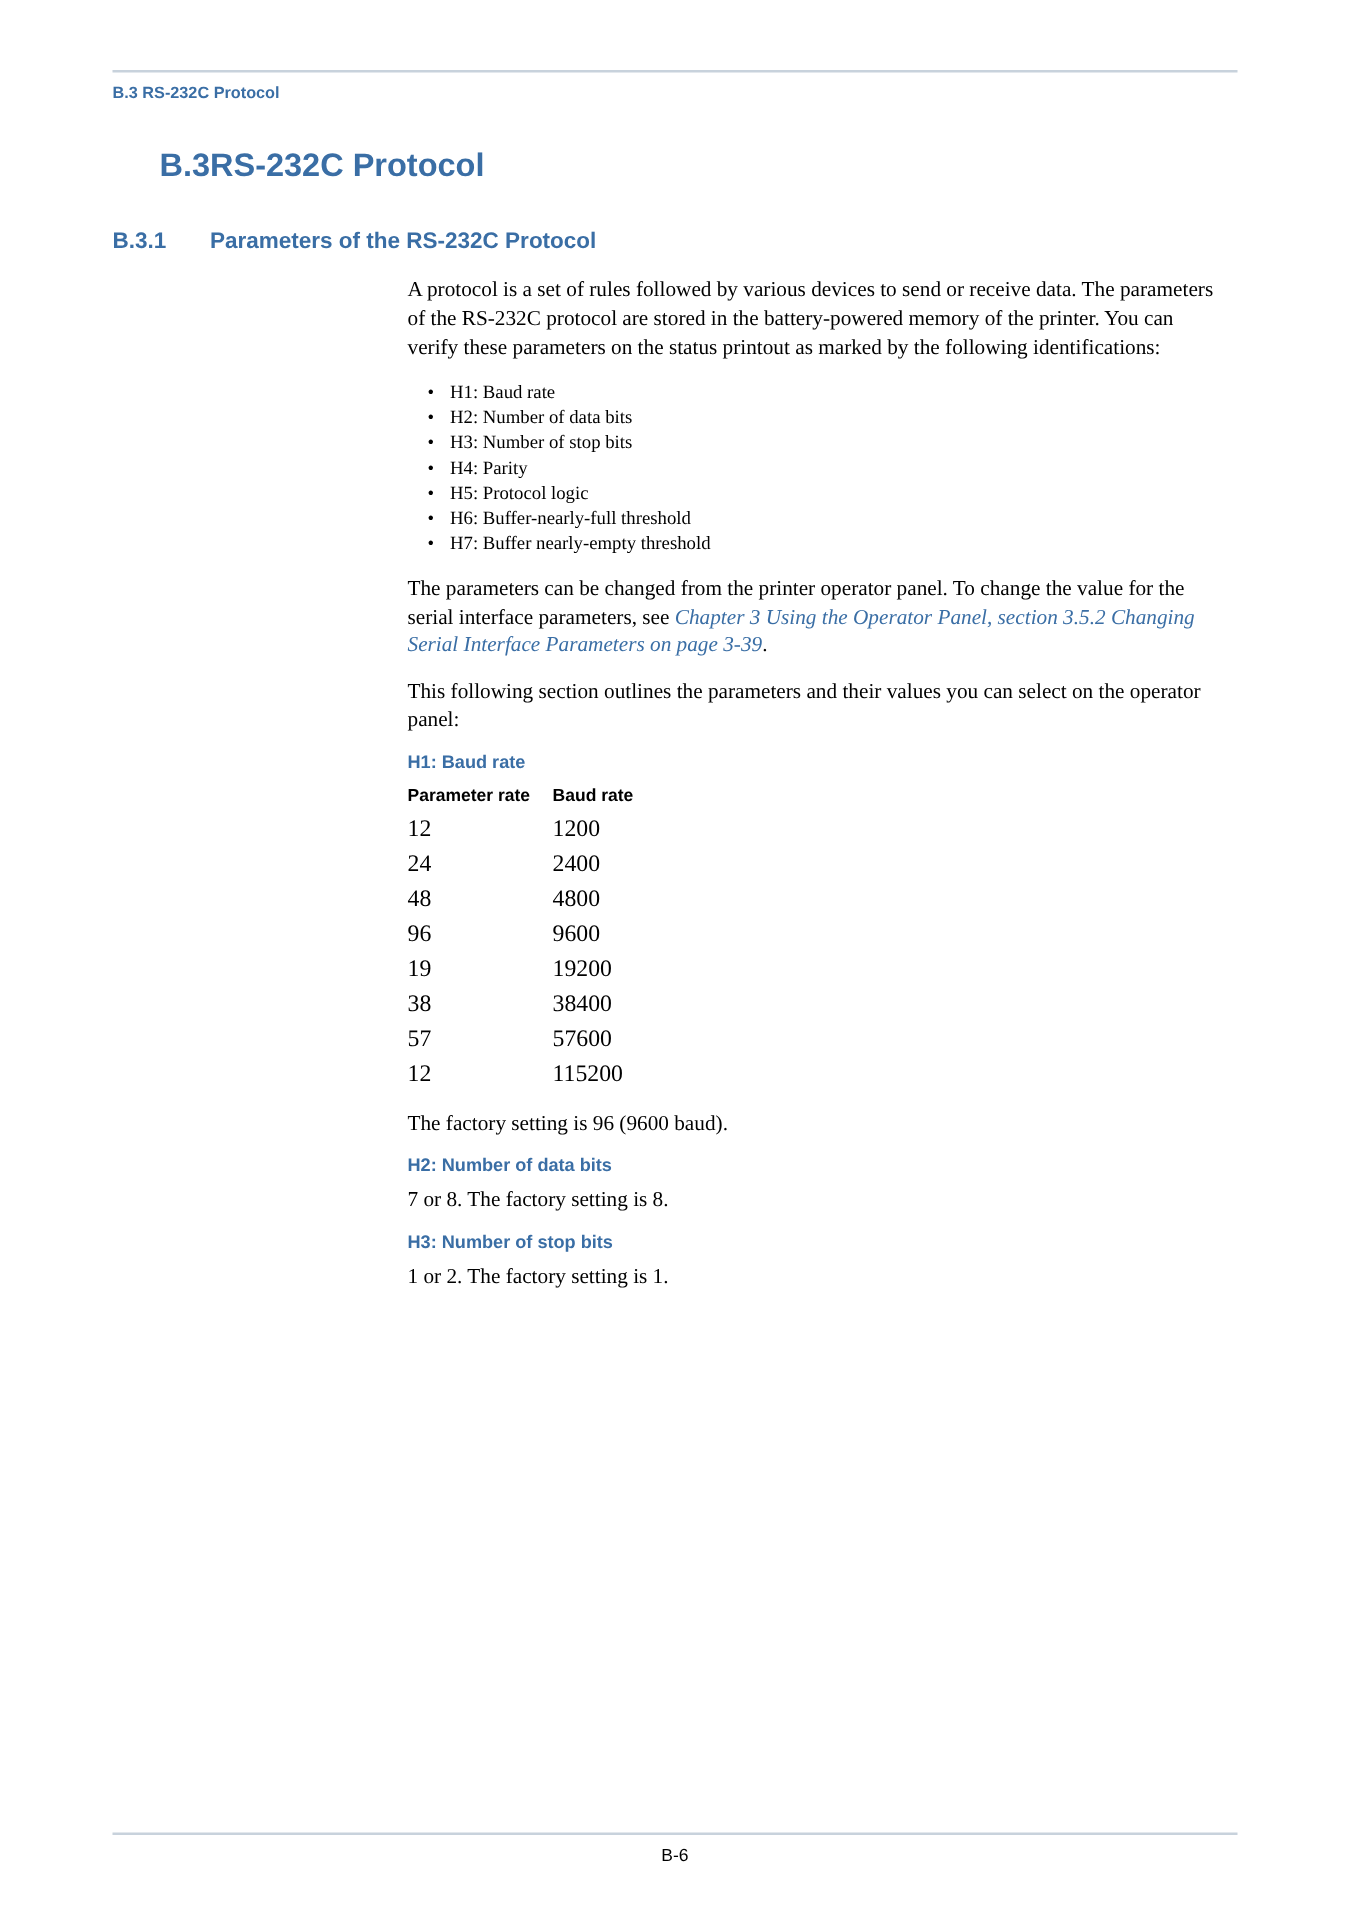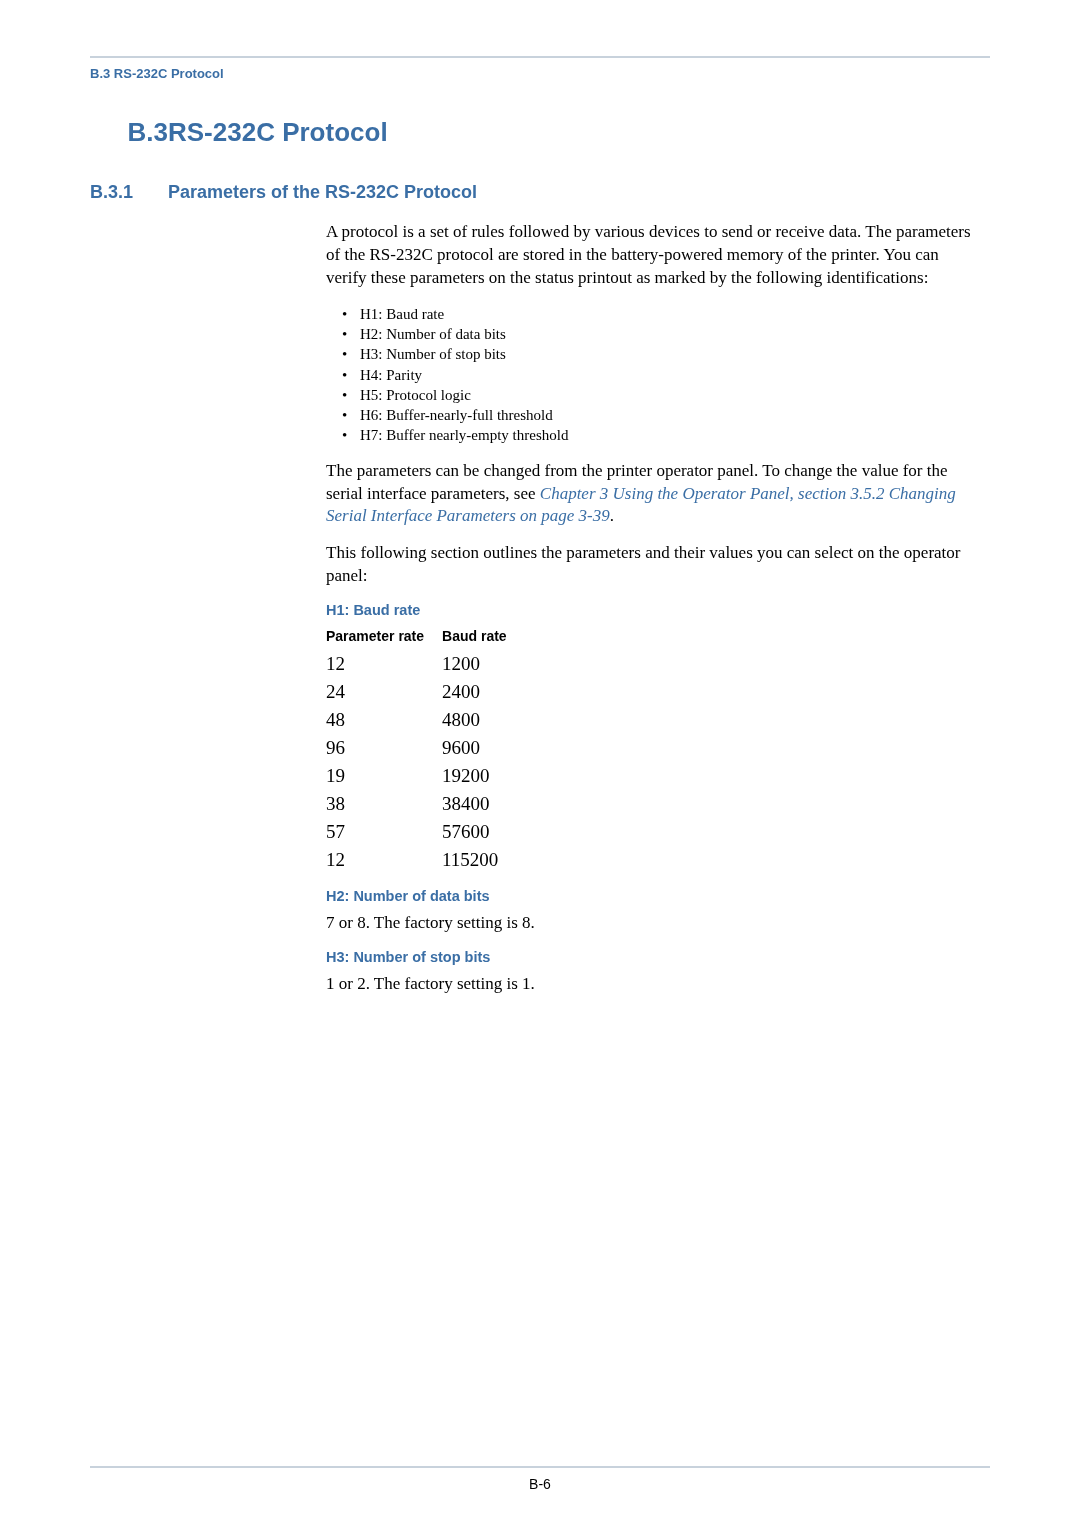--- a/index.html
+++ b/index.html
@@ -97,20 +97,21 @@
             <td>57</td>
             <td>57600</td>
           </tr>
         <tr>
             <td>12</td>
             <td>115200</td>
           </tr>
       </tbody>
     </table>
 
+    <p class="para">The factory setting is 96 (9600 baud).</p>
 
     <div class="h3">H2: Number of data bits</div>
     <p class="para">7 or 8. The factory setting is 8.</p>
 
     <div class="h3">H3: Number of stop bits</div>
     <p class="para">1 or 2. The factory setting is 1.</p>
   </div>
 
   <div class="footer">
     <hr class="rule">

